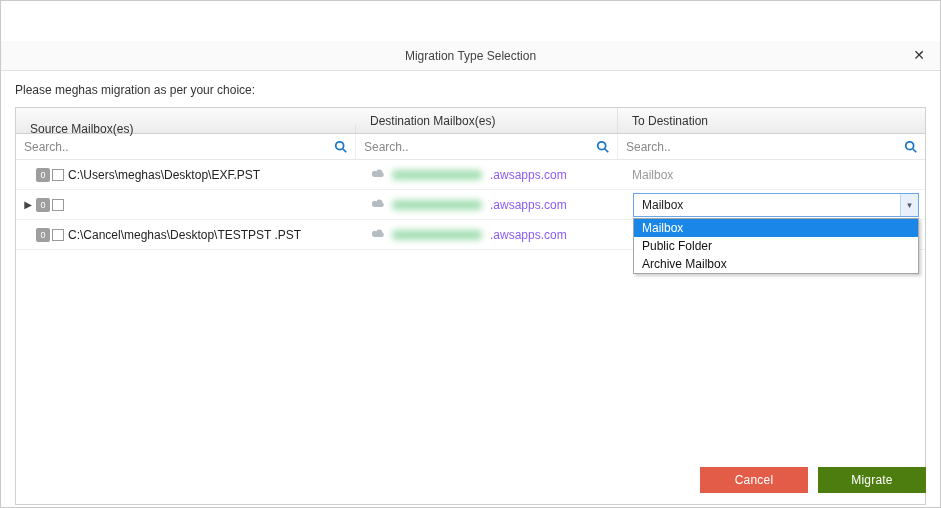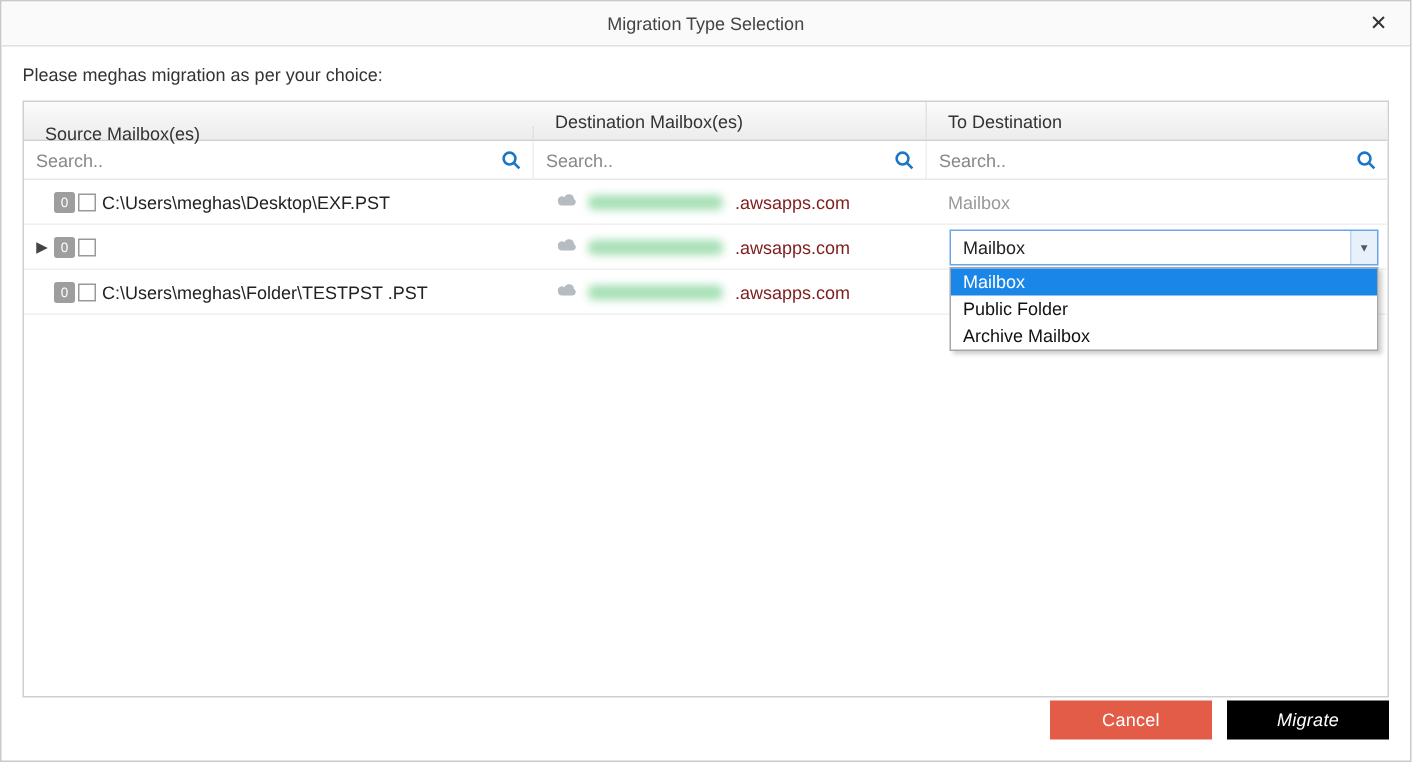--- a/index.html
+++ b/index.html
@@ -16,20 +16,21 @@
   .titlebar {
     height: 30px;
     background: #fafafa;
     border-bottom: 1px solid #e0e0e0;
     display: flex;
     align-items: center;
     justify-content: center;
     position: relative;
     color: #444;
     font-size: 12px;
+    margin-top: 40px;
   }
   .titlebar .close {
     position: absolute;
     right: 6px;
     top: 4px;
     width: 30px;
     height: 22px;
     text-align: center;
     line-height: 20px;
     font-size: 14px;
@@ -144,21 +145,21 @@
     color: #9aa4ac;
   }
   .blur {
     display:inline-block;
     width: 90px; height: 10px;
     background: #a6e0b5;
     border-radius: 4px;
     filter: blur(3px);
     margin-right: 2px;
   }
-  .dest-domain { color: #7f1d1d; font-size: 12px; }
+  .dest-domain { color: #8b5cf6; font-size: 12px; }
   .combo {
     position: absolute;
     left: 617px;
     right: 6px;
     top: 0;
     height: 24px;
     margin-top: 3px;
     border: 1px solid #6aa7e8;
     background: #fff;
     display: flex;
@@ -208,21 +209,21 @@
   .btn {
     width: 108px;
     height: 26px;
     color: #fff;
     border: none;
     font-size: 12px;
     cursor: pointer;
     letter-spacing: .2px;
   }
   .btn.cancel { background: #e25c47; }
-  .btn.migrate { background: #000000; font-style: italic; }
+  .btn.migrate { background: #4d7c0f; }
 </style>
 </head>
 <body>
 
 <div class="titlebar">
   <span>Migration Type Selection</span>
   <span class="close">✕</span>
 </div>
 
 <div class="instruction">Please meghas migration as per your choice:</div>
@@ -307,21 +308,21 @@
           <div class="opt selected">Mailbox</div>
           <div class="opt">Public Folder</div>
           <div class="opt">Archive Mailbox</div>
         </div>
       </div>
       <div class="row">
         <div class="cell source">
           <span class="expand-arrow">▶</span>
           <span class="badge">0</span>
           <span class="checkbox"></span>
-          <span class="src-path">C:\Users\meghas\Folder\TESTPST .PST</span>
+          <span class="src-path">C:\Cancel\meghas\Desktop\TESTPST .PST</span>
         </div>
         <div class="cell dest">
           <span class="dest-cell">
             <span><svg class="cloud-icon" viewBox="0 0 24 16" fill="#b5bcc2">
                 <path d="M19 7.5a5 5 0 00-9.6-1.7A4 4 0 003 10a4 4 0 004 4h11a3.5 3.5 0 001-6.5z"></path>
               </svg></span>
             <span class="blur"></span>
             <span class="dest-domain">.awsapps.com</span>
           </span>
         </div>

